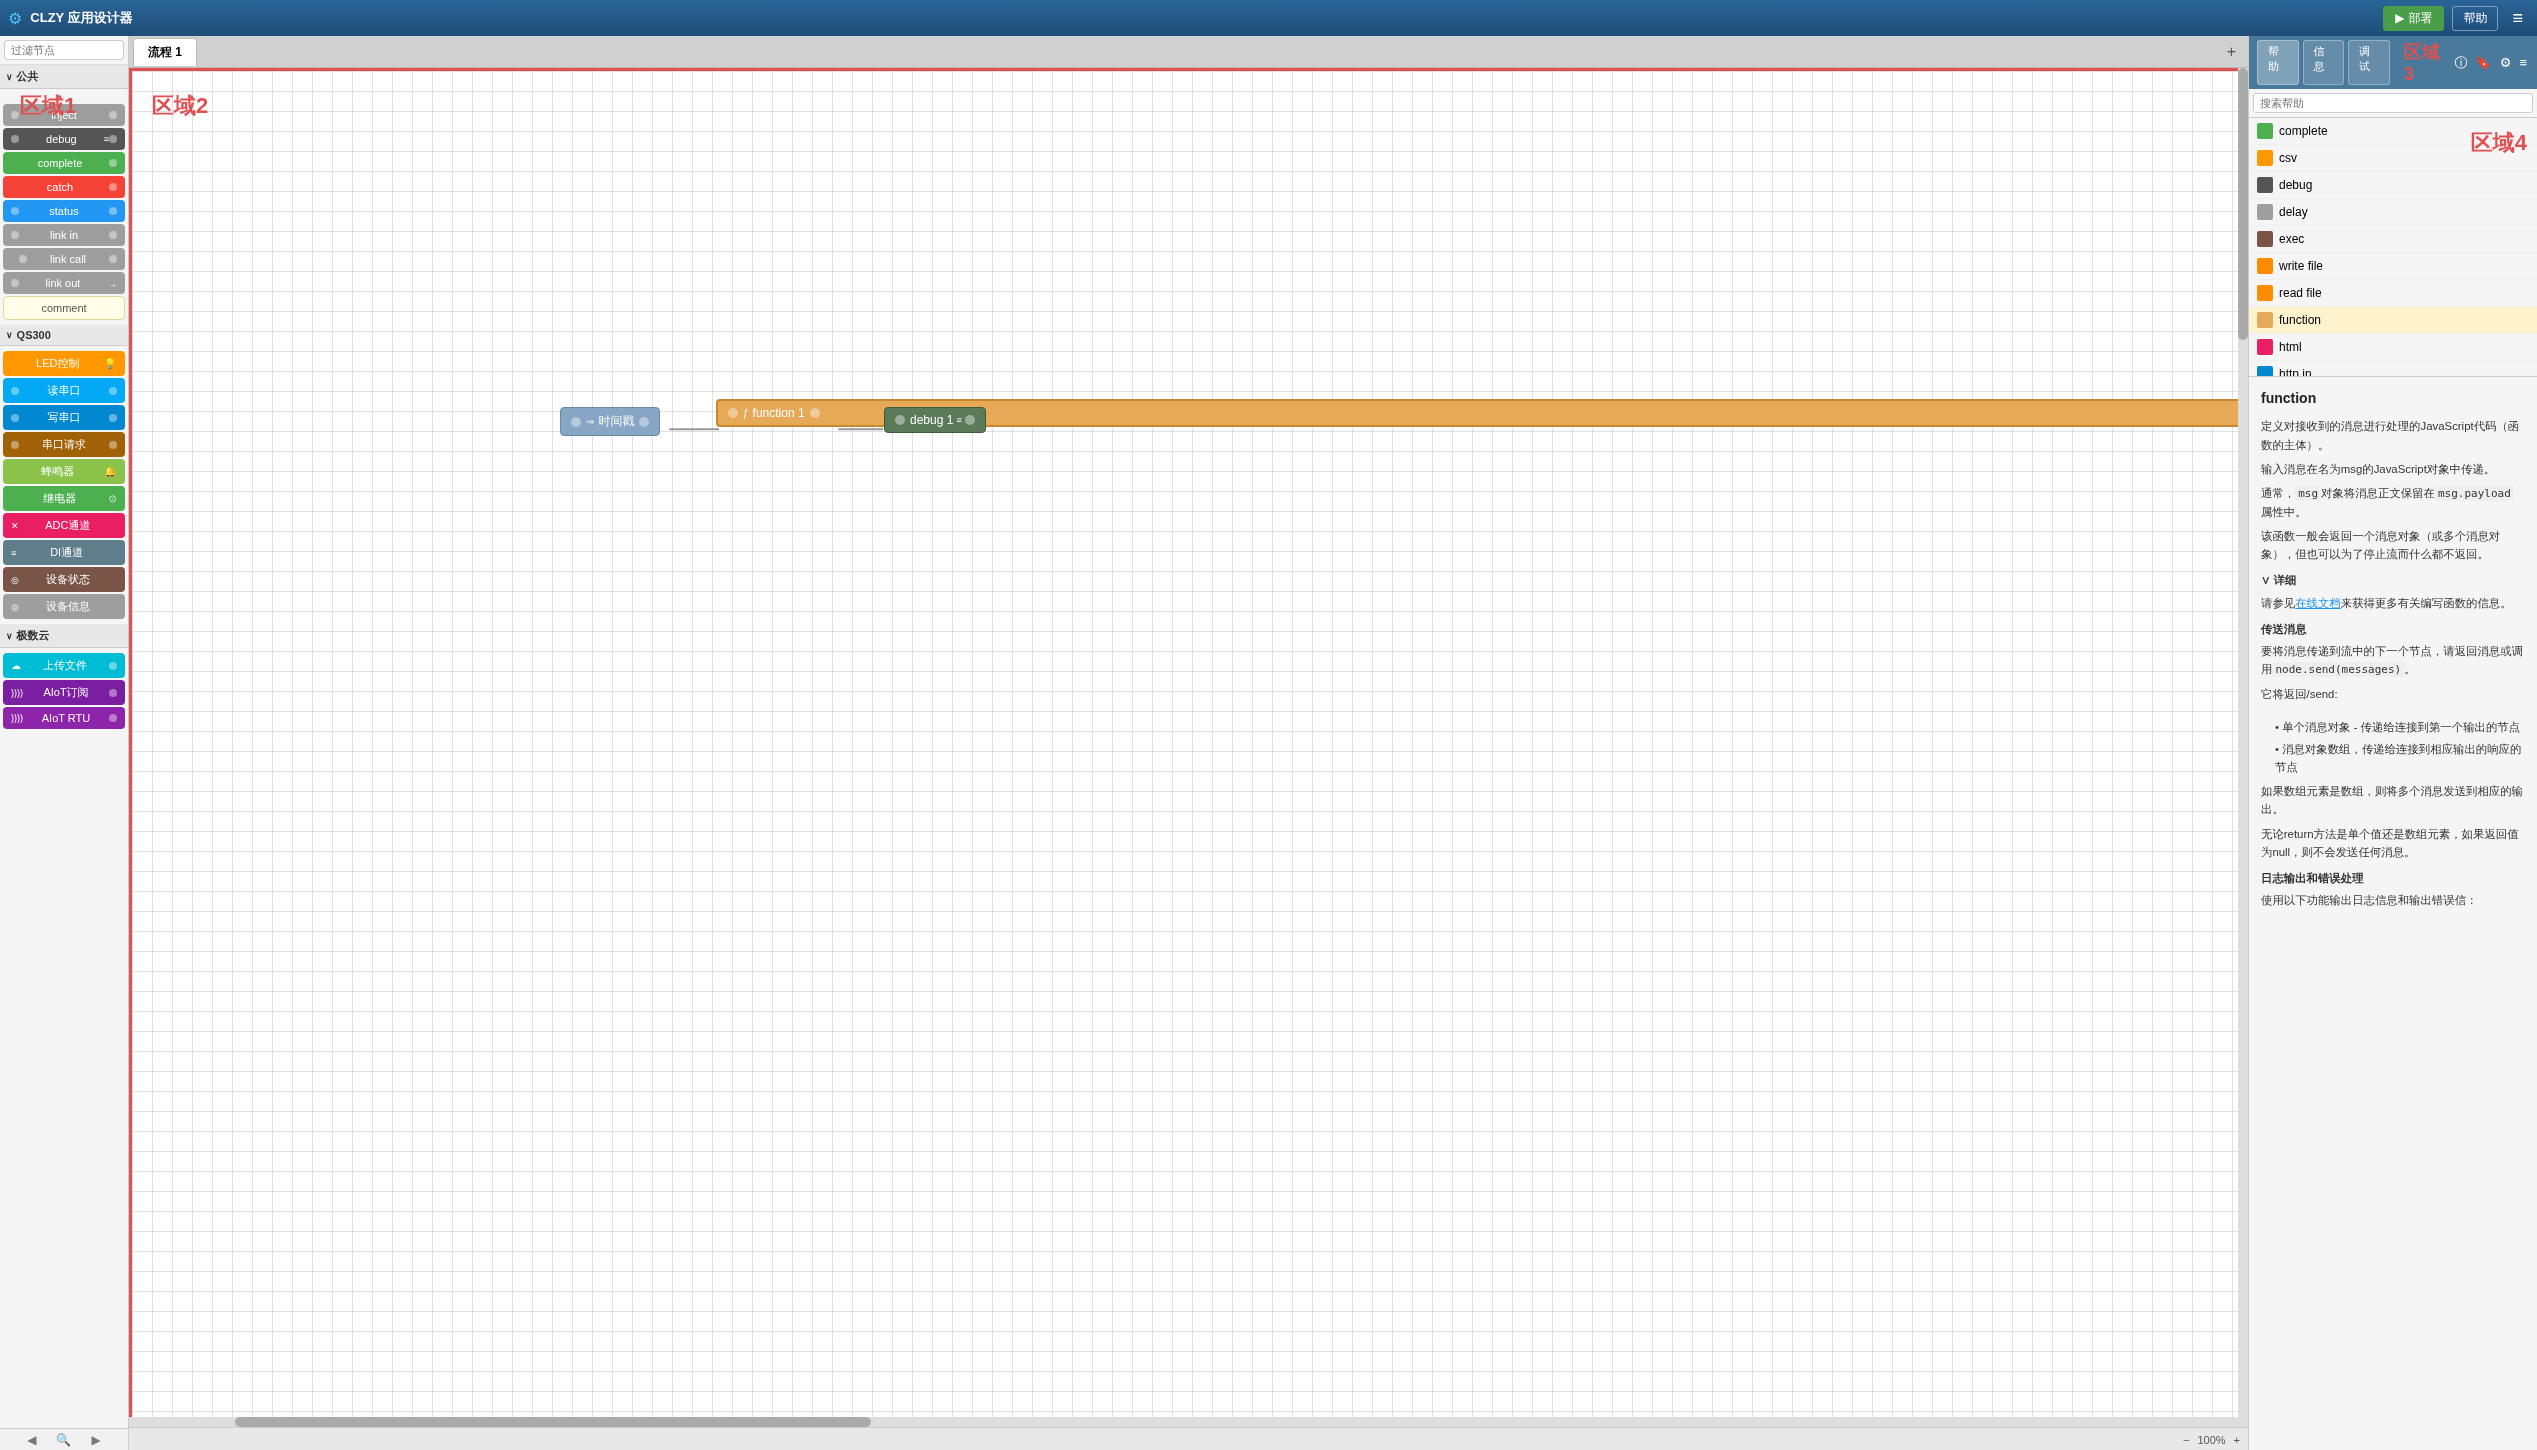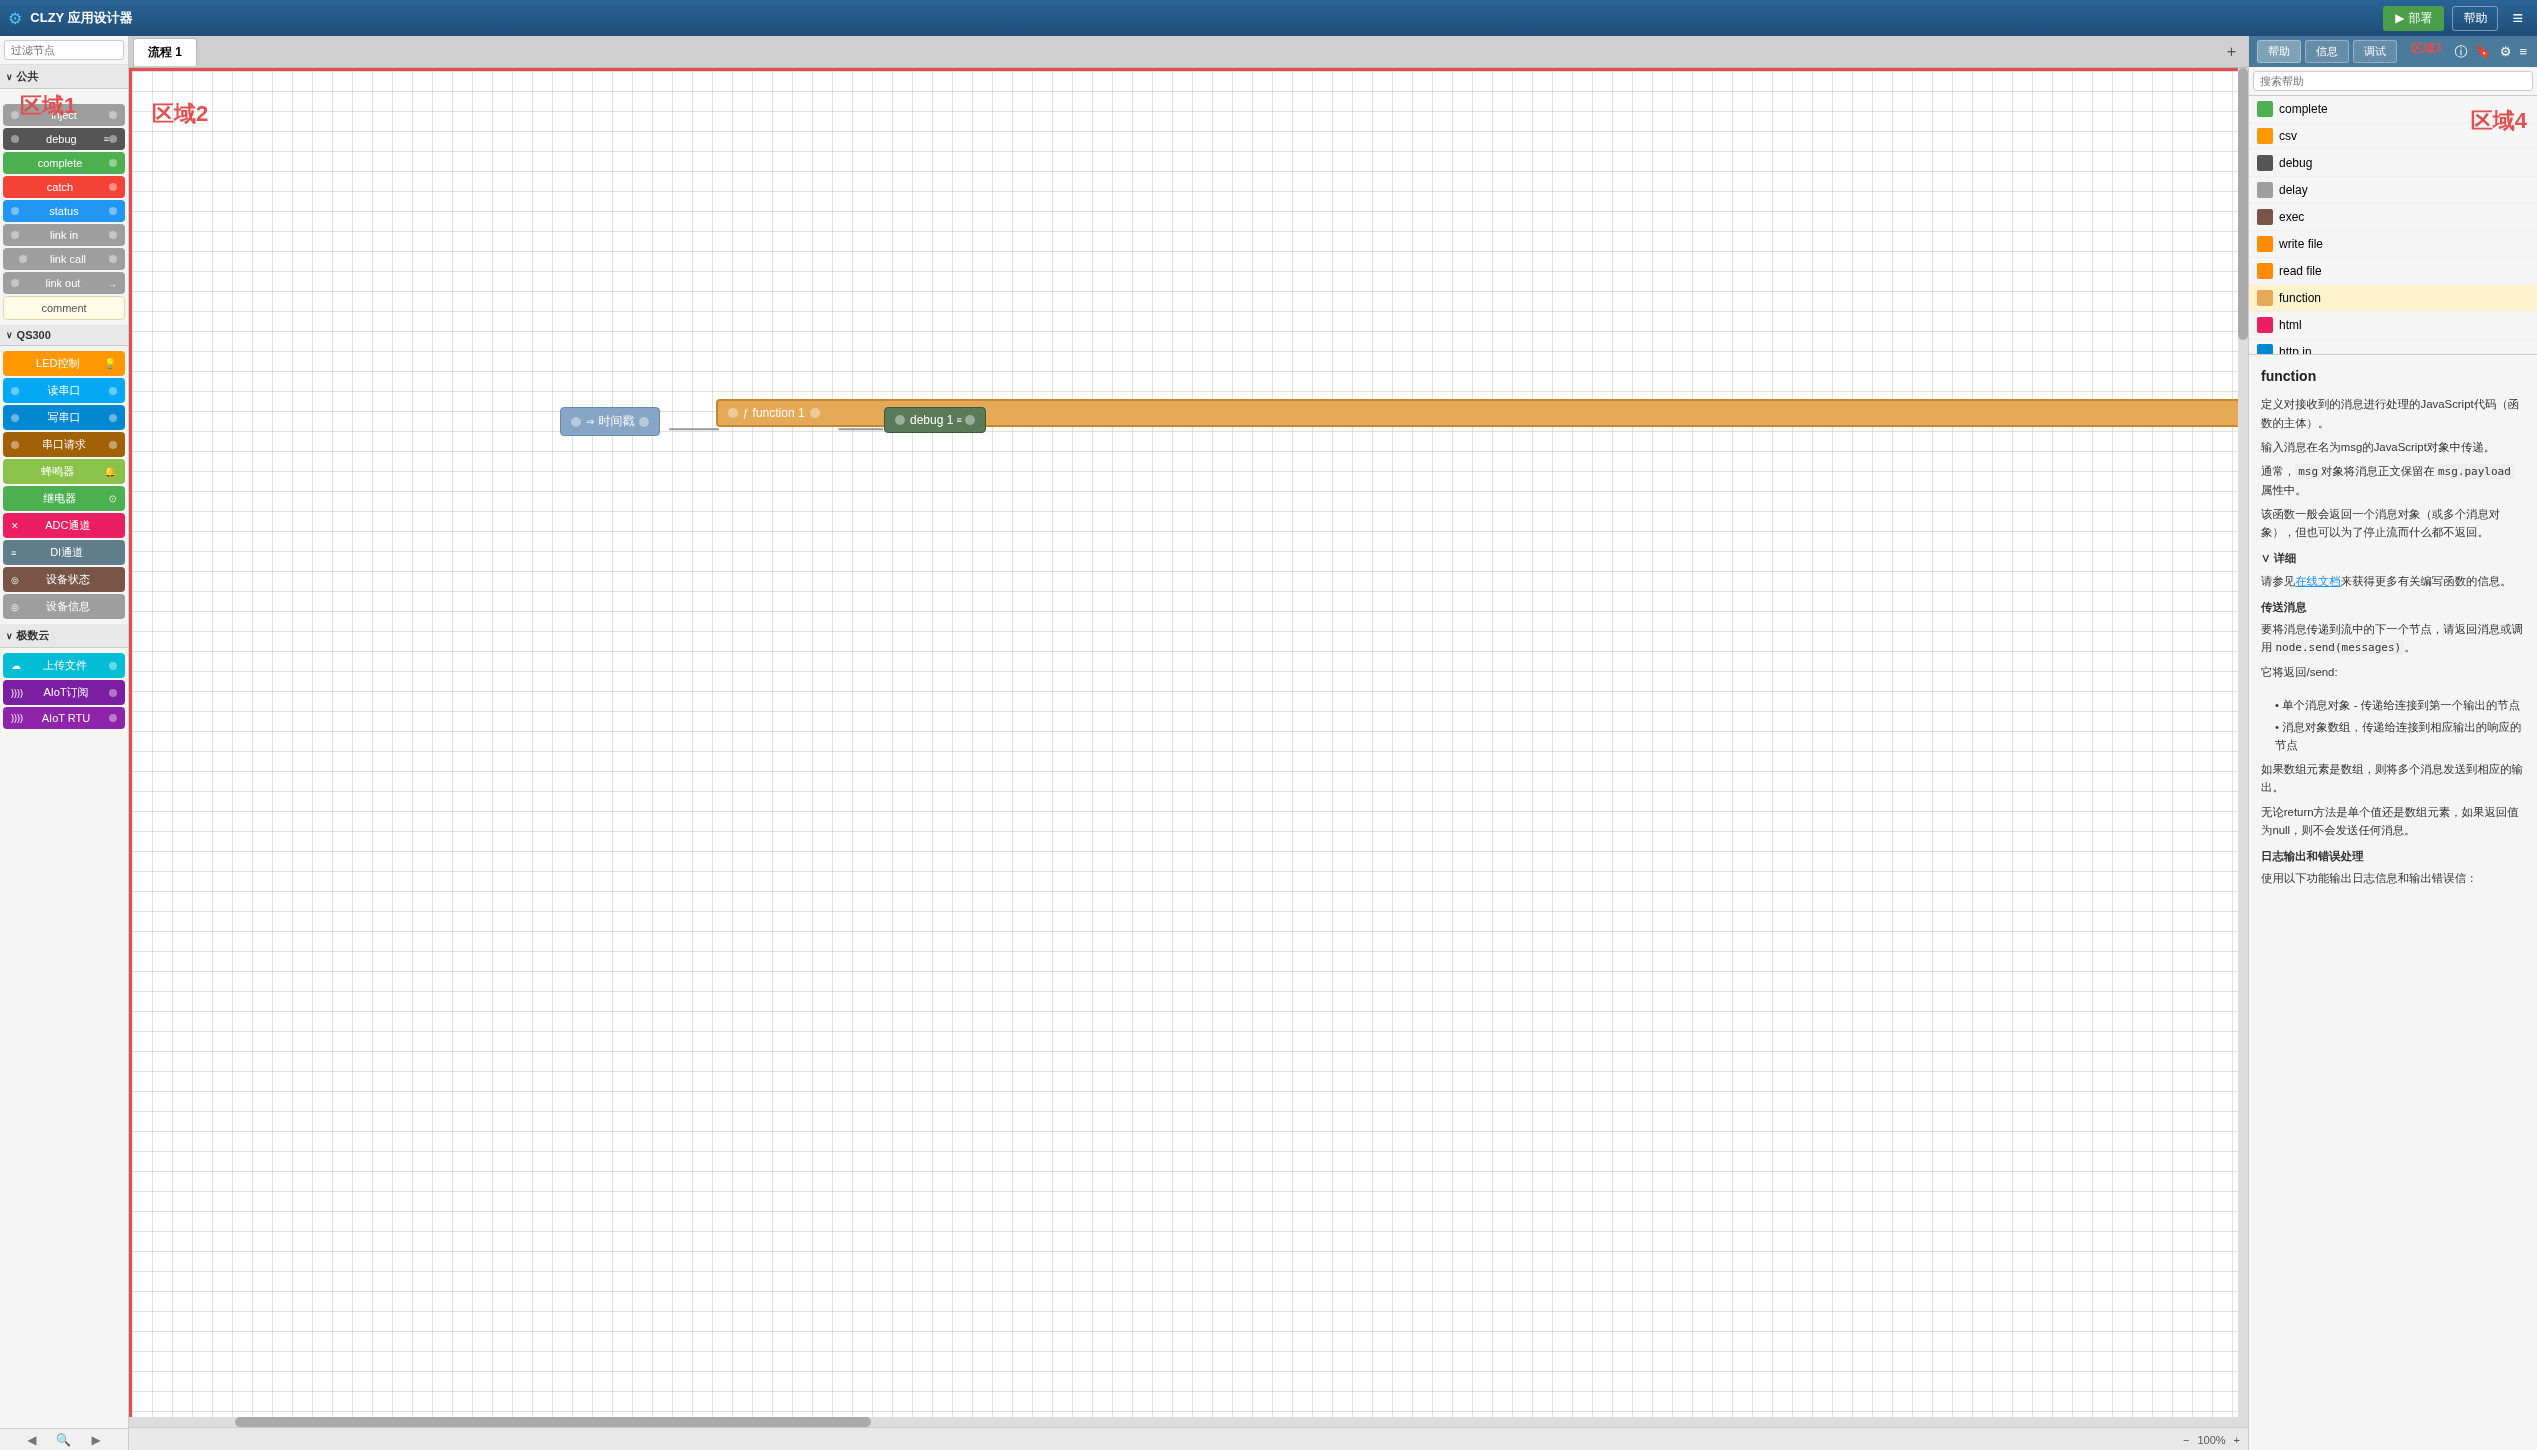--- a/index.html
+++ b/index.html
@@ -506,21 +506,21 @@
     </div>
   </div>
 
   <div class="center-area">
     <div class="flow-tabs">
       <div class="flow-tab active">流程 1</div>
       <button class="flow-tab-add">+</button>
     </div>
     <div class="canvas-wrapper">
       <div class="canvas-area">
-        <div class="region2-label" style="position:absolute; top:28px; left:20px;">区域2</div>
+        <div class="region2-label" style="position:absolute; top:20px; left:20px;">区域2</div>
 
         <svg class="canvas-connection" viewBox="0 0 2124 1384" width="2113" height="1377">
 
           <line x1="540" y1="360" x2="590" y2="360" stroke="#999" stroke-width="2"></line>
 
           <line x1="710" y1="360" x2="755" y2="360" stroke="#999" stroke-width="2"></line>
         </svg>
 
         <div style="position:absolute; left:428px; top:336px; display:flex; align-items:center; background:#87a5c4; border:1px solid #6a8aaa; color:white; padding:5px 10px; border-radius:4px; font-size:12px; cursor:pointer; min-width:90px;">
           <div style="width:10px;height:10px;background:rgba(255,255,255,0.4);border-radius:50%;margin-right:5px;"></div>
@@ -561,21 +561,21 @@
     </div>
   </div>
 
   <div class="right-panel">
 
     <div class="right-panel-header">
       <div class="right-panel-tabs">
         <div class="rp-tab active">帮助</div>
         <div class="rp-tab">信息</div>
         <div class="rp-tab">调试</div>
-        <span class="region3-label" style="margin-left:10px; font-size:12px;">区域3</span>
+        <span class="region3-label" style="margin-left:10px; font-size:18px;">区域3</span>
       </div>
       <div class="rp-icons">
         <button class="rp-icon-btn">ⓘ</button>
         <button class="rp-icon-btn">🔖</button>
         <button class="rp-icon-btn">⚙</button>
         <button class="rp-icon-btn">≡</button>
       </div>
     </div>
 
     <div class="rp-search">

